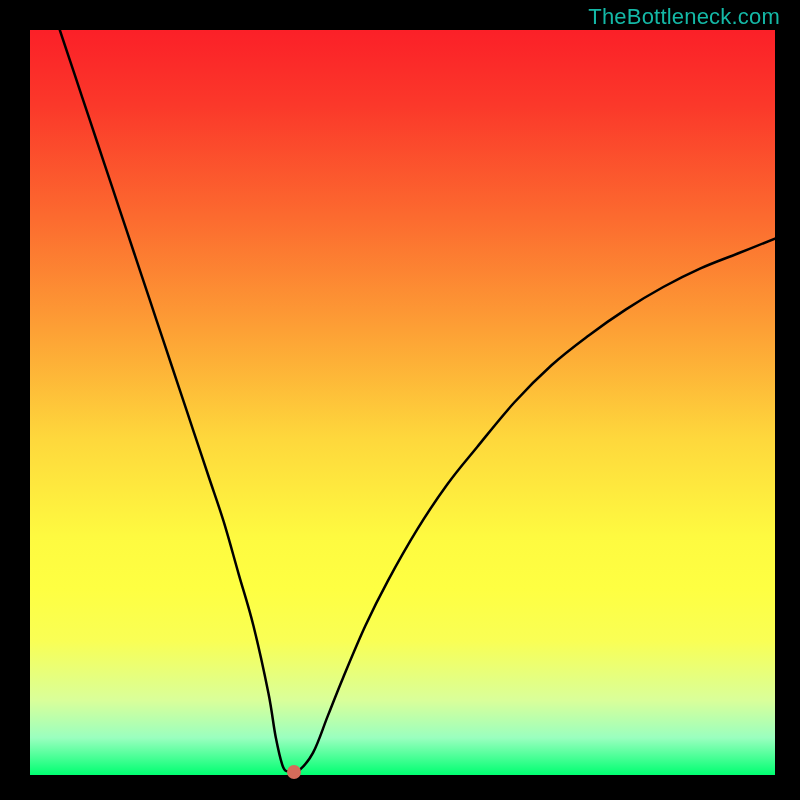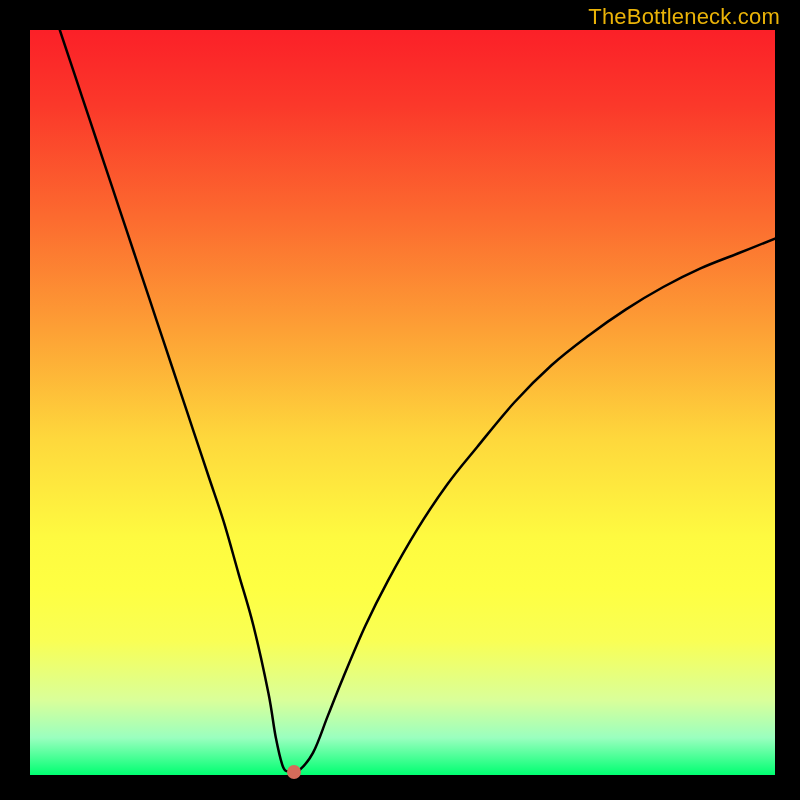--- a/index.html
+++ b/index.html
@@ -29,21 +29,21 @@
       #9affbf 95%,
       #00ff71 100%
     );
   }
   .watermark {
     position: absolute;
     top: 4px;
     right: 20px;
     font-family: Arial, Helvetica, sans-serif;
     font-size: 22px;
-    color: #eab308;
+    color: #14b8a6;
     font-weight: 400;
     letter-spacing: 0.2px;
   }
   .curve-svg {
     position: absolute;
     left: 0;
     top: 0;
     width: 745px;
     height: 745px;
   }

